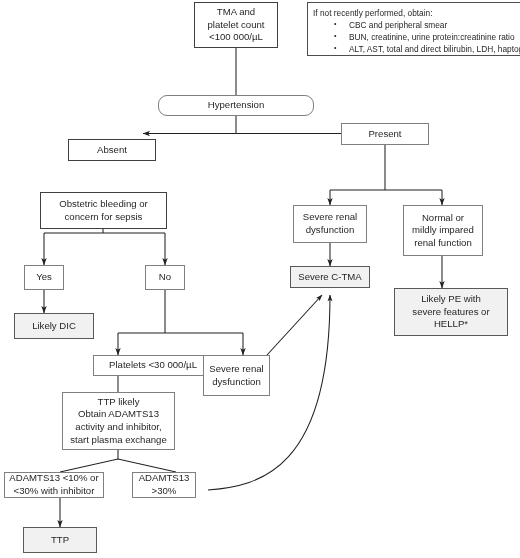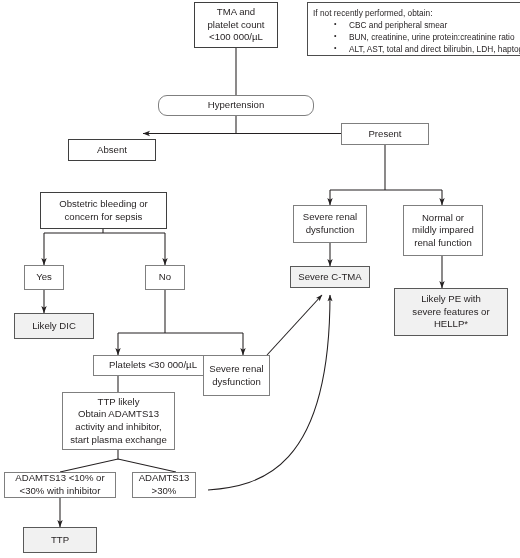--- a/index.html
+++ b/index.html
@@ -192,21 +192,21 @@
 dysfunction</span>
   </div>
 
   <div class="node" style="left:62px; top:392px; width:113px; height:58px;">
     <span class="txt">TTP likely
 Obtain ADAMTS13
 activity and inhibitor,
 start plasma exchange</span>
   </div>
 
-  <div class="node" style="left:4px; top:472px; width:112px; height:26px;">
+  <div class="node" style="left:4px; top:472px; width:100px; height:26px;">
     <span class="txt">ADAMTS13 &lt;10% or
 &lt;30% with inhibitor</span>
   </div>
 
   <div class="node" style="left:132px; top:472px; width:64px; height:26px;">
     <span class="txt">ADAMTS13
 &gt;30%</span>
   </div>
 
   <div class="node shaded" style="left:23px; top:527px; width:74px; height:26px;">

